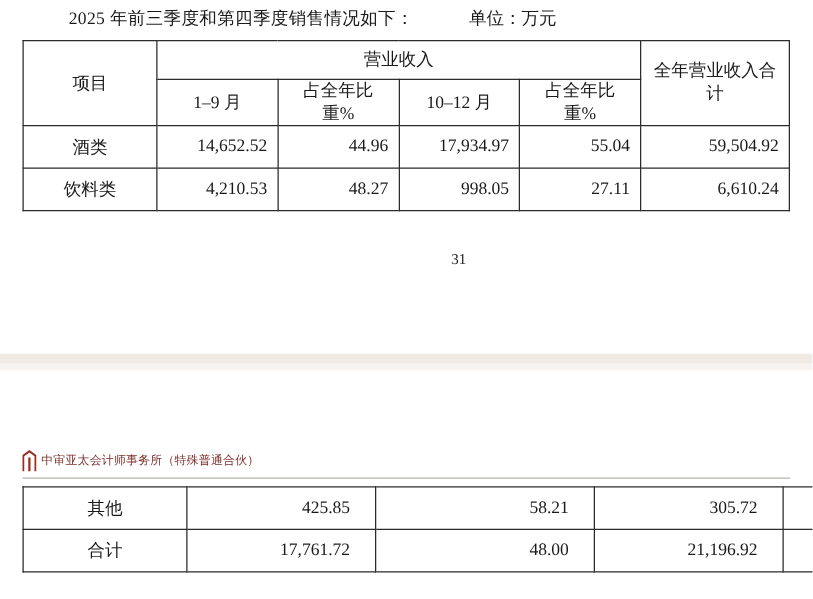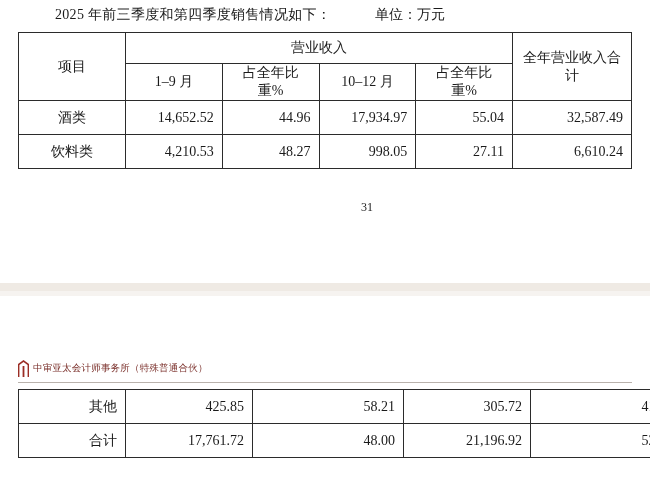--- a/index.html
+++ b/index.html
@@ -184,23 +184,22 @@
     position: absolute;
     left: 18px;
     top: 93px;
     width: 614px;
     border-collapse: collapse;
     table-layout: fixed;
   }
   table.sales2 td {
     border: 1px solid #2b2b2b;
     font-size: 14px;
-    padding: 0 8px;
+    padding: 0 20px;
     vertical-align: middle;
-    text-align: right;
   }
 </style>
 </head>
 <body>
 
 <div class="page-top">
 
   <div class="title-row">
     <span class="title-text">2025 年前三季度和第四季度销售情况如下：</span>
     <span class="unit-text">单位：万元</span>
@@ -219,21 +218,21 @@
         <td class="sub-h c-1012">10–12 月</td>
         <td class="sub-h c-p2">占全年比重%</td>
       </tr>
 
       <tr>
         <td class="row-label">酒类</td>
         <td class="num">14,652.52</td>
         <td class="num">44.96</td>
         <td class="num">17,934.97</td>
         <td class="num">55.04</td>
-        <td class="num">32,587.49</td>
+        <td class="num">59,504.92</td>
       </tr>
 
       <tr>
         <td class="row-label">饮料类</td>
         <td class="num">4,210.53</td>
         <td class="num">48.27</td>
         <td class="num">998.05</td>
         <td class="num">27.11</td>
         <td class="num">6,610.24</td>
       </tr>

